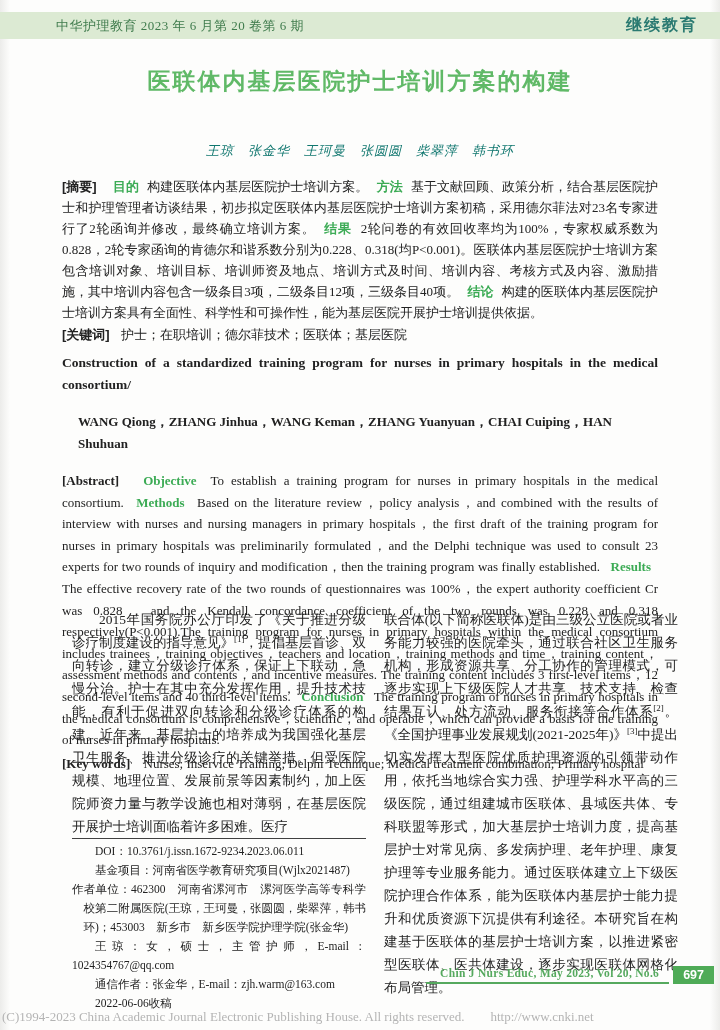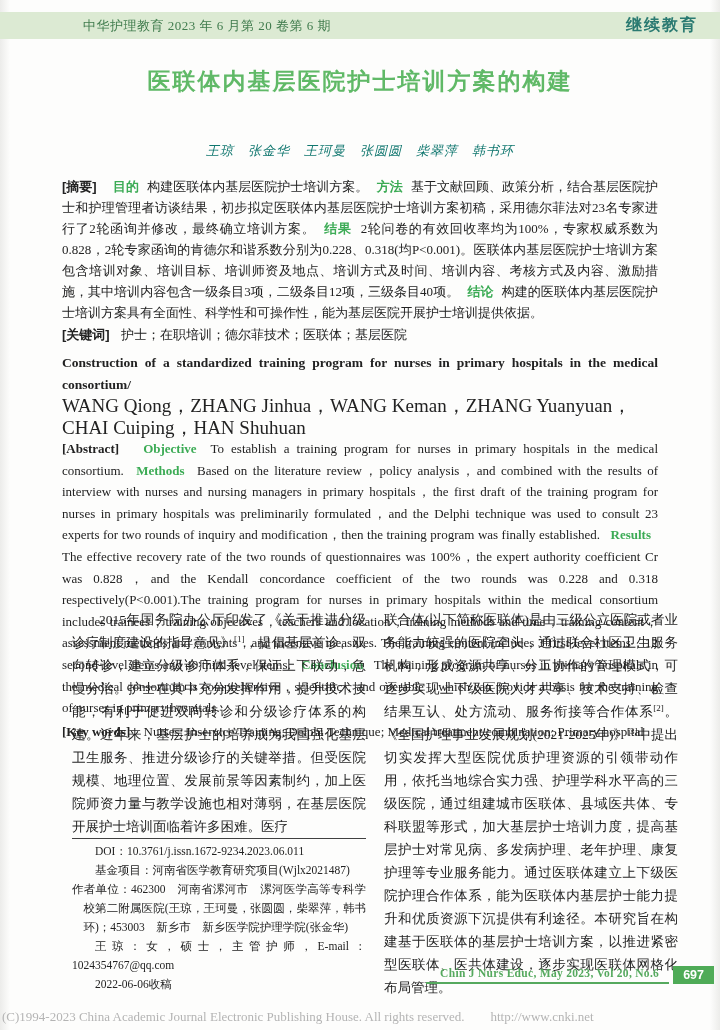--- a/index.html
+++ b/index.html
@@ -10,21 +10,21 @@
     color:#222;
     position:relative;
     overflow:hidden;
   }
   .page{width:720px;height:1030px;position:relative;}
   
   .header-bar{
     position:absolute;top:12px;left:0;width:720px;height:27px;
     background:#dcead3;
     display:flex;align-items:center;justify-content:space-between;
-    box-sizing:border-box;padding:0 22px 0 83px;
+    box-sizing:border-box;padding:0 22px 0 56px;
   }
   .header-journal{font-size:13px;color:#3f7b4c;letter-spacing:.5px;}
   .header-badge{font-size:16px;font-weight:700;color:#2a7a71;font-family:Liberation Sans, sans-serif;letter-spacing:2px;}
   
   .title{
     position:absolute;top:66px;left:0;width:720px;text-align:center;
     font-size:23px;font-weight:700;color:#60b967;
     font-family:Liberation Sans, sans-serif;letter-spacing:2px;
   }
   .authors{
@@ -32,21 +32,21 @@
     font-size:13px;font-style:italic;color:#0f766e;letter-spacing:1px;
   }
   
   .abstract-wrap{position:absolute;top:176px;left:62px;width:596px;}
   .cn-abstract{font-size:13px;line-height:21px;text-align:justify;margin:0;}
   .cn-abstract .lbl,.kw-line .lbl{font-weight:700;font-family:"Liberation Sans","DejaVu Sans",sans-serif;margin-right:8px;}
   .gh{color:#3cab55;font-weight:700;font-family:"Liberation Sans","DejaVu Sans",sans-serif;margin:0 5px;}
   .kw-line{font-size:13px;line-height:21px;margin:1px 0 0 0;}
   
   .en-title{font-size:13.5px;font-weight:700;line-height:21.5px;text-align:justify;margin:7px 0 0 0;}
-  .en-authors{font-size:19px;font-weight:400;line-height:21.5px;margin:0;}
+  .en-authors{font-size:13px;font-weight:700;line-height:21.5px;margin:16px;}
   .en-abstract{font-size:13px;line-height:21.6px;text-align:justify;margin:0;}
   .en-abstract .lbl,.en-kw .lbl{font-weight:700;margin-right:10px;}
   .en-gh{color:#3cab55;font-weight:700;margin:0 7px;}
   .en-kw{font-size:13px;line-height:21.6px;margin:2px 0 0 0;}
   
   .body-cols{position:absolute;top:608px;left:72px;width:606px;display:flex;gap:18px;}
   .col{flex:1;font-size:13.5px;line-height:23px;text-align:justify;}
   .col p{margin:0;text-indent:2em;}
   sup{font-size:9px;line-height:0;}
   
@@ -128,20 +128,21 @@
   <div class="body-cols">
 
     <div class="col">
       <p><span>2015年国务院办公厅印发了《关于推进分级诊疗制度建设的指导意见》</span><sup>[1]</sup><span>，提倡基层首诊、双向转诊，建立分级诊疗体系，保证上下联动，急慢分治。护士在其中充分发挥作用，提升技术技能，有利于促进双向转诊和分级诊疗体系的构建。近年来，基层护士的培养成为我国强化基层卫生服务、推进分级诊疗的关键举措。但受医院规模、地理位置、发展前景等因素制约，加上医院师资力量与教学设施也相对薄弱，在基层医院开展护士培训面临着许多困难。医疗</span></p>
 
       <div class="fnotes">
         <p class="fn">DOI：10.3761/j.issn.1672-9234.2023.06.011</p>
         <p class="fn">基金项目：河南省医学教育研究项目(Wjlx2021487)</p>
         <p class="fn hang">作者单位：462300　河南省漯河市　漯河医学高等专科学校第二附属医院(王琼，王珂曼，张圆圆，柴翠萍，韩书环)；453003　新乡市　新乡医学院护理学院(张金华)</p>
         <p class="fn">王琼：女，硕士，主管护师，E-mail：1024354767@qq.com</p>
+        <p class="fn">通信作者：张金华，E-mail：zjh.warm@163.com</p>
         <p class="fn">2022-06-06收稿</p>
       </div>
     </div>
 
     <div class="col">
       <p style="text-indent:0"><span>联合体(以下简称医联体)是由三级公立医院或者业务能力较强的医院牵头，通过联合社区卫生服务机构，形成资源共享、分工协作的管理模式，可逐步实现上下级医院人才共享、技术支持、检查结果互认、处方流动、服务衔接等合作体系</span><sup>[2]</sup><span>。《全国护理事业发展规划(2021-2025年)》</span><sup>[3]</sup><span>中提出切实发挥大型医院优质护理资源的引领带动作用，依托当地综合实力强、护理学科水平高的三级医院，通过组建城市医联体、县域医共体、专科联盟等形式，加大基层护士培训力度，提高基层护士对常见病、多发病护理、老年护理、康复护理等专业服务能力。通过医联体建立上下级医院护理合作体系，能为医联体内基层护士能力提升和优质资源下沉提供有利途径。本研究旨在构建基于医联体的基层护士培训方案，以推进紧密型医联体、医共体建设，逐步实现医联体网格化布局管理。</span></p>
     </div>
   </div>
 
   <div class="footer">

